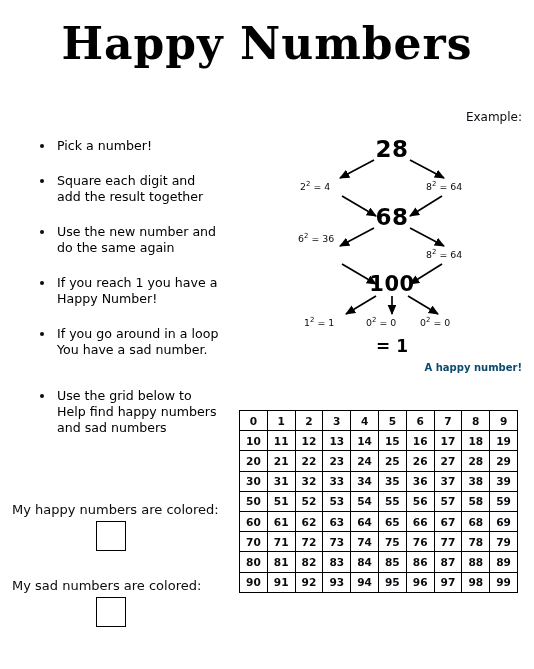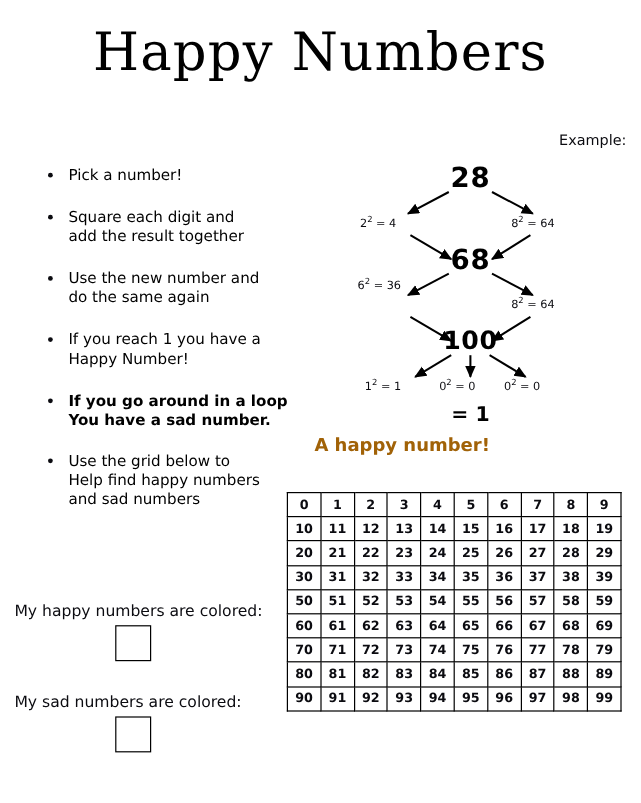--- a/index.html
+++ b/index.html
@@ -18,21 +18,21 @@
   }
 
   
   .page-title {
     position: absolute;
     left: 0;
     top: 22px;
     width: 534px;
     text-align: center;
     font-family: "DejaVu Serif", "Liberation Serif", serif;
-    font-weight: 400;
+    font-weight: 700;
     font-size: 44px;
     letter-spacing: 1px;
     line-height: 1;
     color: #000;
     white-space: nowrap;
   }
 
   
   .steps-list {
     position: absolute;
@@ -55,21 +55,21 @@
     content: "";
     position: absolute;
     left: 10px;
     top: 6px;
     width: 4px;
     height: 4px;
     border-radius: 50%;
     background: #0b0b10;
   }
   .step-item b { font-weight: 400; }
-  .step-gap { margin-bottom: 18px; font-weight: bold; }
+  .step-gap { margin-bottom: 30px; }
 
   
   .color-key {
     position: absolute;
     left: 12px;
     font-size: 13px;
     line-height: 16px;
     color: #0b0b10;
   }
   .key-happy { top: 502px; }
@@ -149,24 +149,24 @@
     text-align: center;
     font-weight: 700;
     font-size: 17px;
     color: #000;
   }
   .result-msg {
     position: absolute;
     left: 0;
     top: 252px;
     width: 260px;
-    text-align: left;
+    text-align: right;
     font-weight: 700;
-    font-size: 15px;
-    color: #a16207;
+    font-size: 10px;
+    color: #0c4a6e;
   }
 
   
   .number-grid {
     position: absolute;
     left: 239px;
     top: 410px;
     border-collapse: collapse;
     border: 1.2px solid #000;
     background: #fff;

